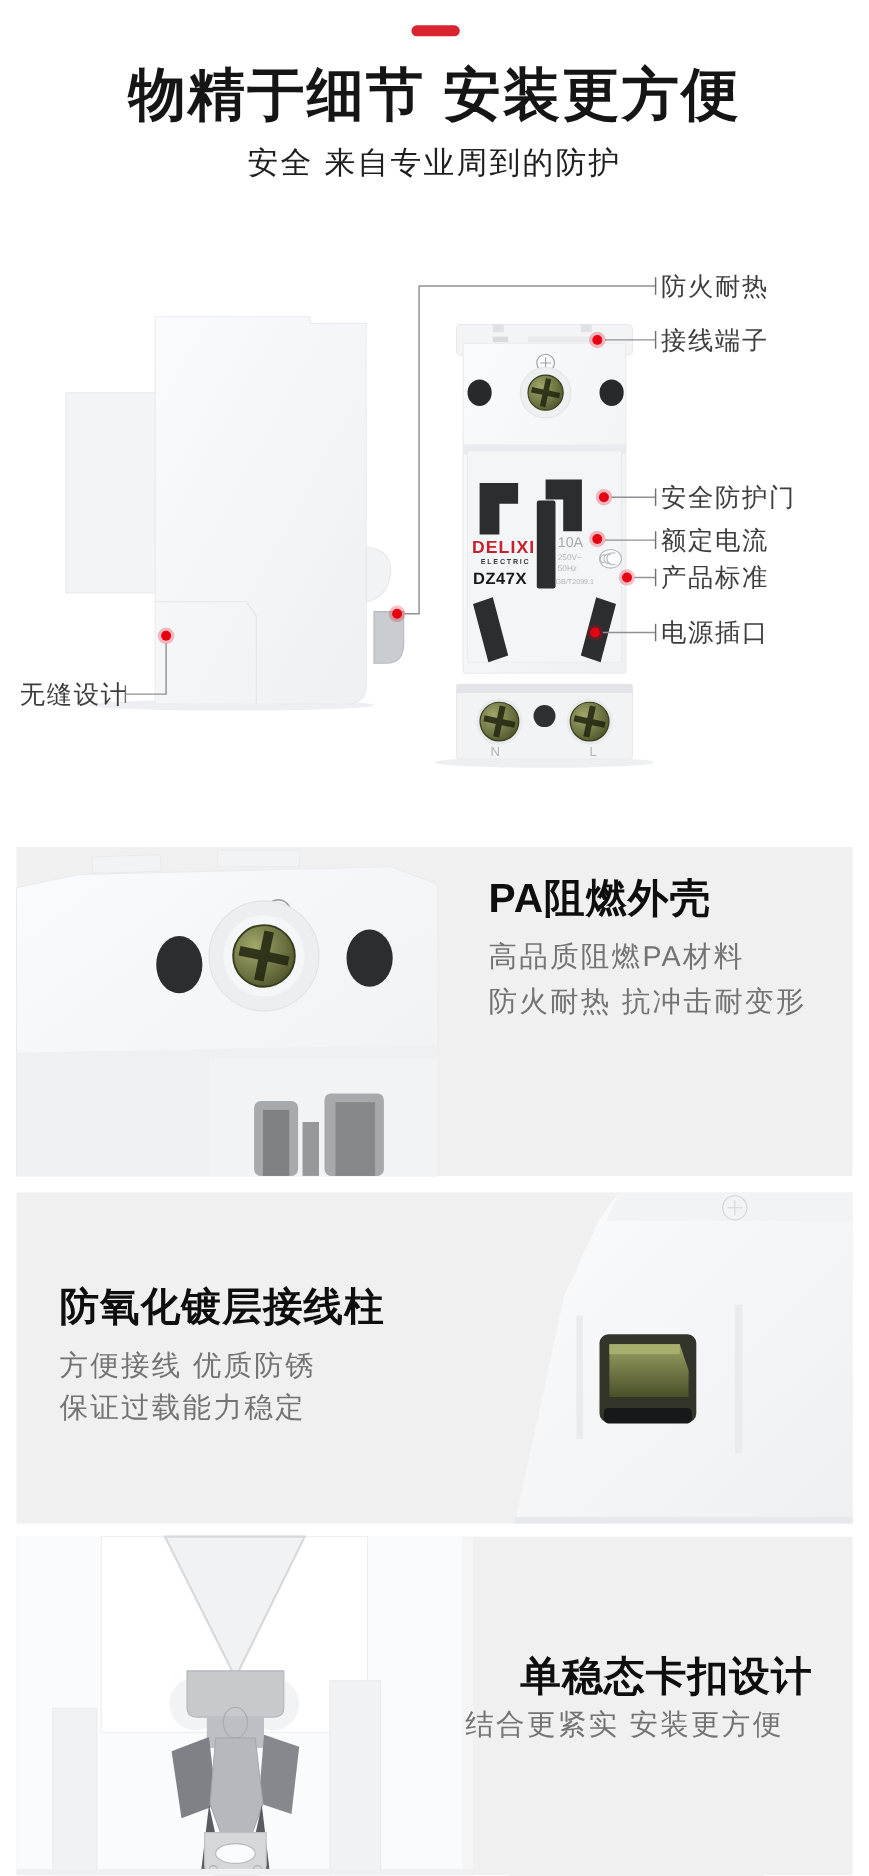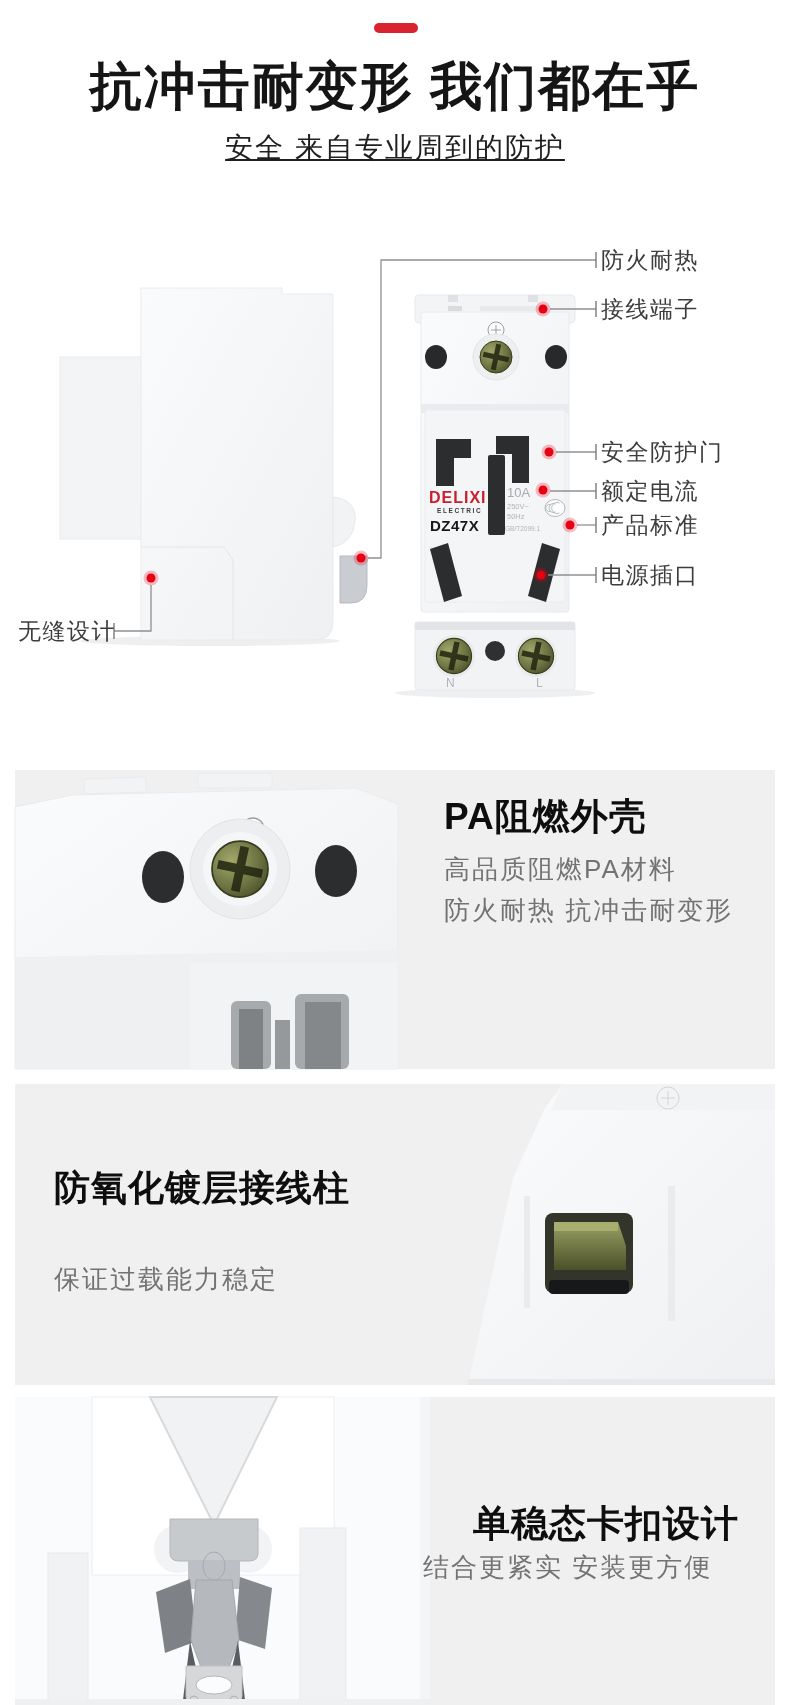--- a/index.html
+++ b/index.html
@@ -1,21 +1,21 @@
 <!DOCTYPE html>
 <html><head>
 <meta charset="utf-8">
 <style>
   html,body{margin:0;padding:0;background:#ffffff;}
   .canvas{position:relative;width:790px;height:1705px;background:#fff;overflow:hidden;
           font-family:"Liberation Sans","DejaVu Sans",sans-serif;}
   .abs{position:absolute;}
   .center{width:100%;text-align:center;}
   .h1{top:52px;font-size:52px;font-weight:800;color:#151515;letter-spacing:2px;white-space:nowrap;}
-  .sub{top:129px;font-size:28px;font-weight:500;color:#1f1f1f;letter-spacing:2px;text-decoration:underline;}
+  .sub{top:129px;font-size:28px;font-weight:500;color:#1f1f1f;letter-spacing:2px;}
   .pill{left:374px;top:23px;width:44px;height:10px;border-radius:5px;}
   .callout{font-size:23px;color:#3d3d3d;letter-spacing:1.5px;white-space:nowrap;line-height:24px;}
   .sec-title{font-size:37px;font-weight:700;color:#0e0e0e;letter-spacing:1px;white-space:nowrap;line-height:40px;text-align:right;}
   .sec-line{font-size:26px;color:#737373;letter-spacing:2px;white-space:nowrap;line-height:30px;}
   svg text{font-family:"Liberation Sans","DejaVu Sans",sans-serif;}
 </style>
 </head>
 <body>
 
 <div class="canvas">
@@ -203,34 +203,35 @@
           <circle cx="541" cy="575" r="4.5"></circle>
         </g>
       <g>
           <circle cx="151" cy="578" r="7.5" opacity="0.25"></circle>
           <circle cx="151" cy="578" r="4.5"></circle>
         </g>
     </g>
   </svg>
 
   <div class="abs pill" style="background:#d9232e;"></div>
-  <div class="abs center h1">抗冲击耐变形 我们都在乎</div>
+  <div class="abs center h1">物精于细节 安装更方便</div>
   <div class="abs center sub">安全 来自专业周到的防护</div>
 
   <div class="abs callout" style="left:601px;top:248px;">防火耐热</div>
   <div class="abs callout" style="left:601px;top:297px;">接线端子</div>
   <div class="abs callout" style="left:601px;top:440px;">安全防护门</div>
   <div class="abs callout" style="left:601px;top:479px;">额定电流</div>
   <div class="abs callout" style="left:601px;top:513px;">产品标准</div>
   <div class="abs callout" style="left:601px;top:563px;">电源插口</div>
   <div class="abs callout" style="left:18px;top:619px;">无缝设计</div>
 
   <div class="abs sec-title" style="left:444px;top:797px;">PA阻燃外壳</div>
   <div class="abs sec-line" style="left:444px;top:854px;">高品质阻燃PA材料</div>
   <div class="abs sec-line" style="left:444px;top:895px;">防火耐热 抗冲击耐变形</div>
 
   <div class="abs sec-title" style="left:54px;top:1168px;font-size:36px;">防氧化镀层接线柱</div>
+  <div class="abs sec-line" style="left:54px;top:1226px;">方便接线 优质防锈</div>
   <div class="abs sec-line" style="left:54px;top:1264px;">保证过载能力稳定</div>
 
   <div class="abs sec-title" style="left:473px;top:1504px;">单稳态卡扣设计</div>
   <div class="abs sec-line" style="left:423px;top:1552px;">结合更紧实 安装更方便</div>
 
 </div>
 
 </body></html>

